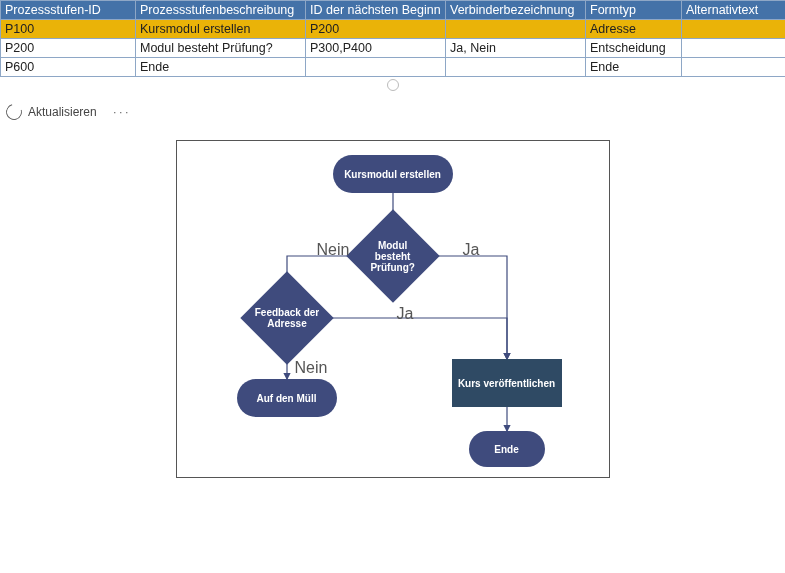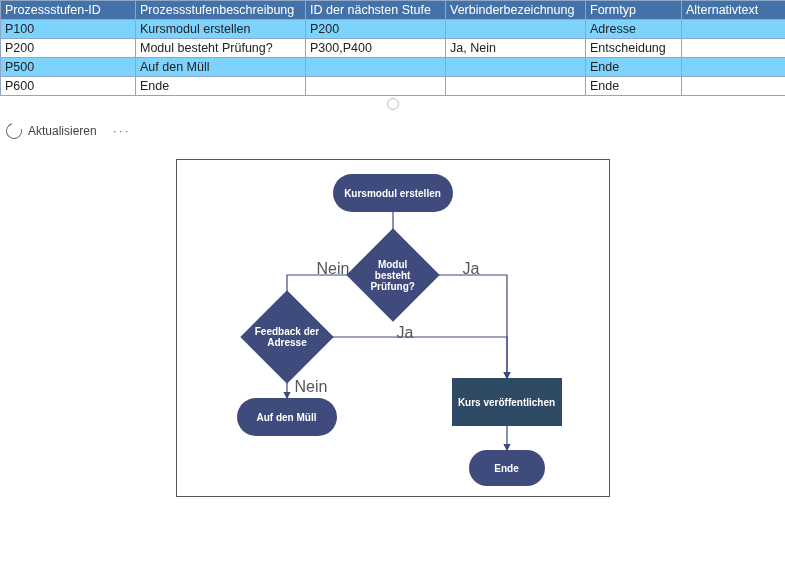--- a/index.html
+++ b/index.html
@@ -1,20 +1,20 @@
 <!DOCTYPE html>
 <html><head>
 <meta charset="utf-8">
 <style>
   body{margin:0;font-family:"Segoe UI",Arial,sans-serif;font-size:12px;background:#fff;color:#222}
   .page{width:785px;margin:0 auto}
   table{border-collapse:collapse;width:100%;table-layout:fixed}
   th,td{border:1px solid #8ea7c6;padding:2px 4px;text-align:left;font-size:12.5px;white-space:nowrap;overflow:hidden;text-overflow:ellipsis}
   th{background:#4472a8;color:#fff;font-weight:400}
-  tr.band td{background:#7dd3fc}
+  tr.band td{background:#eab308}
   .hdl{text-align:center;color:#999;margin-top:2px}
   .hdl span{display:inline-block;width:10px;height:10px;border:1px solid #bbb;border-radius:50%}
   .toolbar{display:flex;align-items:center;gap:16px;padding:10px 6px}
   .toolbar .rf{display:flex;align-items:center;gap:6px;color:#444;cursor:pointer}
   .toolbar .ic{width:14px;height:14px;border:1.5px solid #666;border-radius:50%;border-top-color:transparent;transform:rotate(30deg)}
   .dots{letter-spacing:2px;color:#666;cursor:pointer}
   .canvas{position:relative;width:432px;height:336px;margin:10px auto 0;border:1px solid #555;background:#fff}
   .shape{position:absolute;font-weight:600;color:#fff;text-align:center;display:flex;align-items:center;justify-content:center;font-size:10px;line-height:1.1}
   .start{background:#3f4b7d;border-radius:22px}
   .end{background:#3f4b7d;border-radius:22px}
@@ -36,49 +36,41 @@
         <col style="width:170px">
         <col style="width:140px">
         <col style="width:140px">
         <col style="width:96px">
         <col style="width:104px">
       </colgroup>
     <thead>
         <tr id="hdr">
           <th>Prozessstufen-ID</th>
           <th>Prozessstufenbeschreibung</th>
-          <th>ID der nächsten Stufe</th>
+          <th>ID der nächsten Beginn</th>
           <th>Verbinderbezeichnung</th>
           <th>Formtyp</th>
           <th>Alternativtext</th>
         </tr>
       </thead>
     <tbody id="tb">
         <tr class="band">
           <td>P100</td>
           <td>Kursmodul erstellen</td>
           <td>P200</td>
           <td></td>
           <td>Adresse</td>
           <td></td>
         </tr>
         <tr>
           <td>P200</td>
           <td>Modul besteht Prüfung?</td>
           <td>P300,P400</td>
           <td>Ja, Nein</td>
           <td>Entscheidung</td>
-          <td></td>
-        </tr>
-        <tr class="band">
-          <td>P500</td>
-          <td>Auf den Müll</td>
-          <td></td>
-          <td></td>
-          <td>Ende</td>
           <td></td>
         </tr>
         <tr>
           <td>P600</td>
           <td>Ende</td>
           <td></td>
           <td></td>
           <td>Ende</td>
           <td></td>
         </tr>

